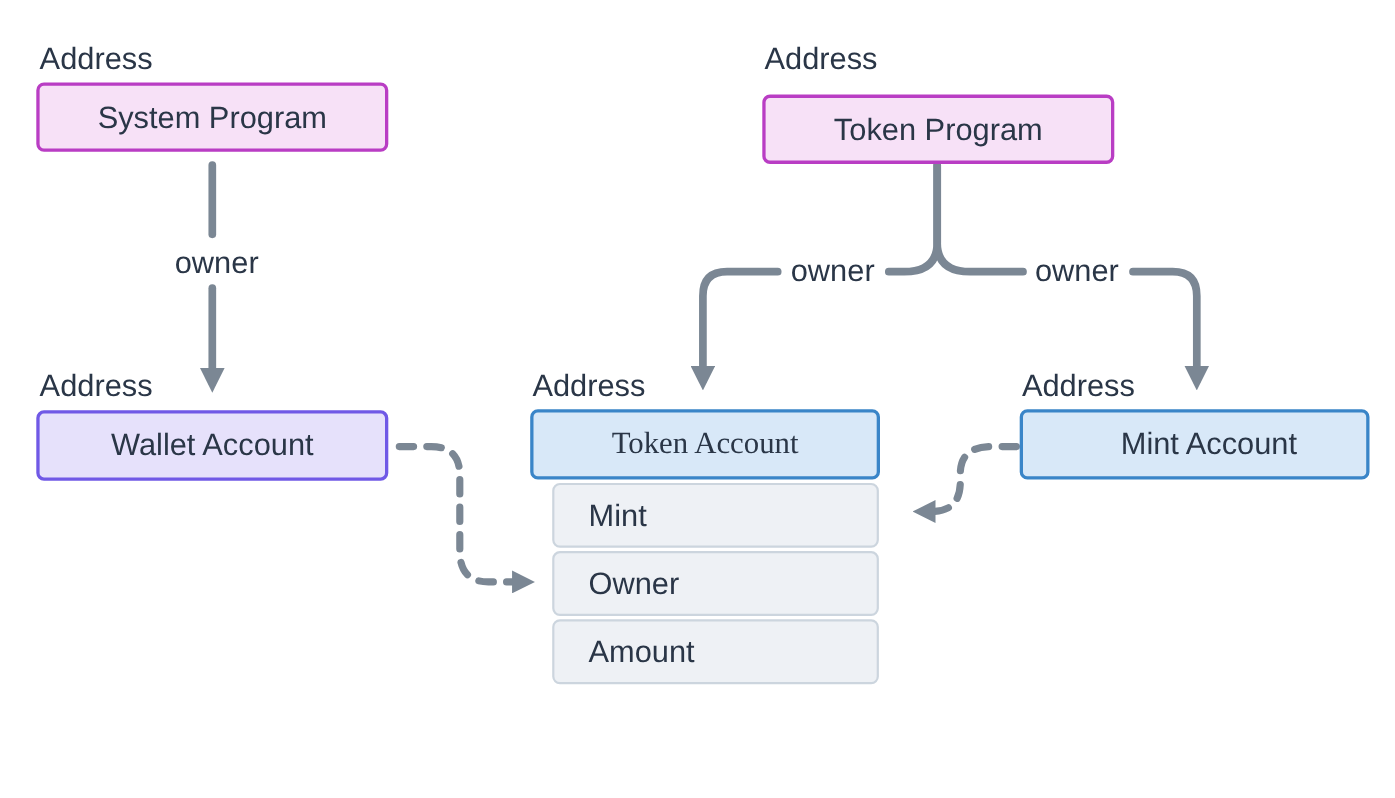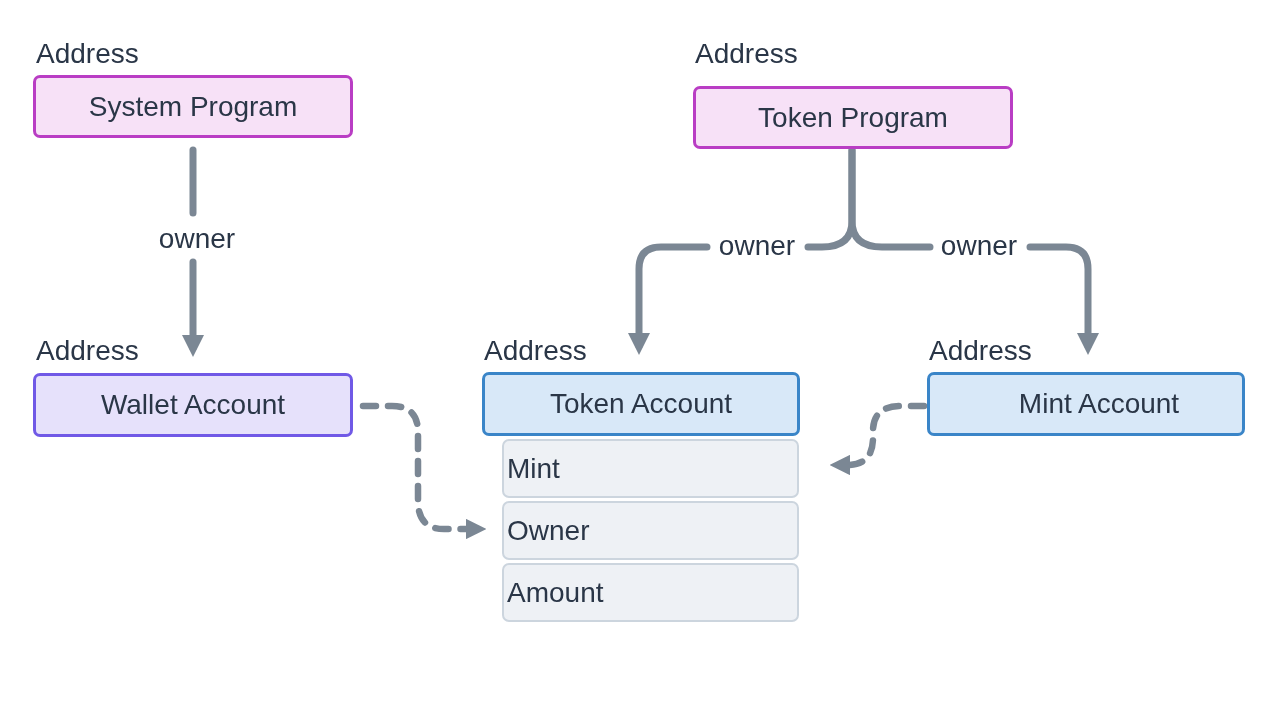--- a/index.html
+++ b/index.html
@@ -25,21 +25,21 @@
   .arrowhead{fill:var(--arrow);}
   .node{position:absolute;display:flex;align-items:center;justify-content:center;
         border-radius:7px;font-size:28px;color:var(--text);box-sizing:border-box;white-space:nowrap;}
   .node.program{background:var(--program-fill);border:3px solid var(--program-border);text-align:right;}
   .node.wallet{background:var(--wallet-fill);border:3px solid var(--wallet-border);text-align:center;}
   .node.account{background:var(--account-fill);border:3px solid var(--account-border);}
   .addr{position:absolute;font-size:28px;color:var(--text);white-space:nowrap;}
   .edge-label{position:absolute;width:110px;text-align:center;font-size:28px;color:var(--text);}
   .field{position:absolute;left:502px;width:297px;height:59px;background:var(--field-fill);
          border:2px solid var(--field-border);border-radius:7px;box-sizing:border-box;
-         display:flex;align-items:center;padding-left:3px;font-size:28px;color:var(--text);}
+         display:flex;align-items:center;padding-left:31px;font-size:28px;color:var(--text);}
   .caption{position:absolute;left:0;right:0;top:697px;text-align:center;font-size:17px;color:var(--caption);}
 </style>
 </head>
 <body>
 
 <div class="canvas">
 
   <svg class="connectors" viewBox="0 0 1268 725">
     <defs>
       <marker id="arrowhead" viewBox="0 0 10 10" refX="6" refY="5" markerWidth="3.2" markerHeight="3.2" orient="auto">
@@ -69,21 +69,21 @@
 
   <div class="node program" style="left:33px;top:75px;width:320px;height:63px;">
     <span>System Program</span>
   </div>
   <div class="node program" style="left:693px;top:86px;width:320px;height:63px;">
     <span>Token Program</span>
   </div>
   <div class="node wallet" style="left:33px;top:373px;width:320px;height:64px;">
     <span>Wallet Account</span>
   </div>
-  <div class="node account" style="left:482px;top:372px;width:318px;height:64px;">
+  <div class="node account" style="left:482px;top:372px;width:318px;height:64px;font-family:Liberation Serif, serif;">
     <span>Token Account</span>
   </div>
   <div class="node account" style="left:927px;top:372px;width:318px;height:64px;padding-left:26px;">
     <span>Mint Account</span>
   </div>
 
   <div class="field" style="top:439px;">
     <span>Mint</span>
   </div>
   <div class="field" style="top:501px;">

